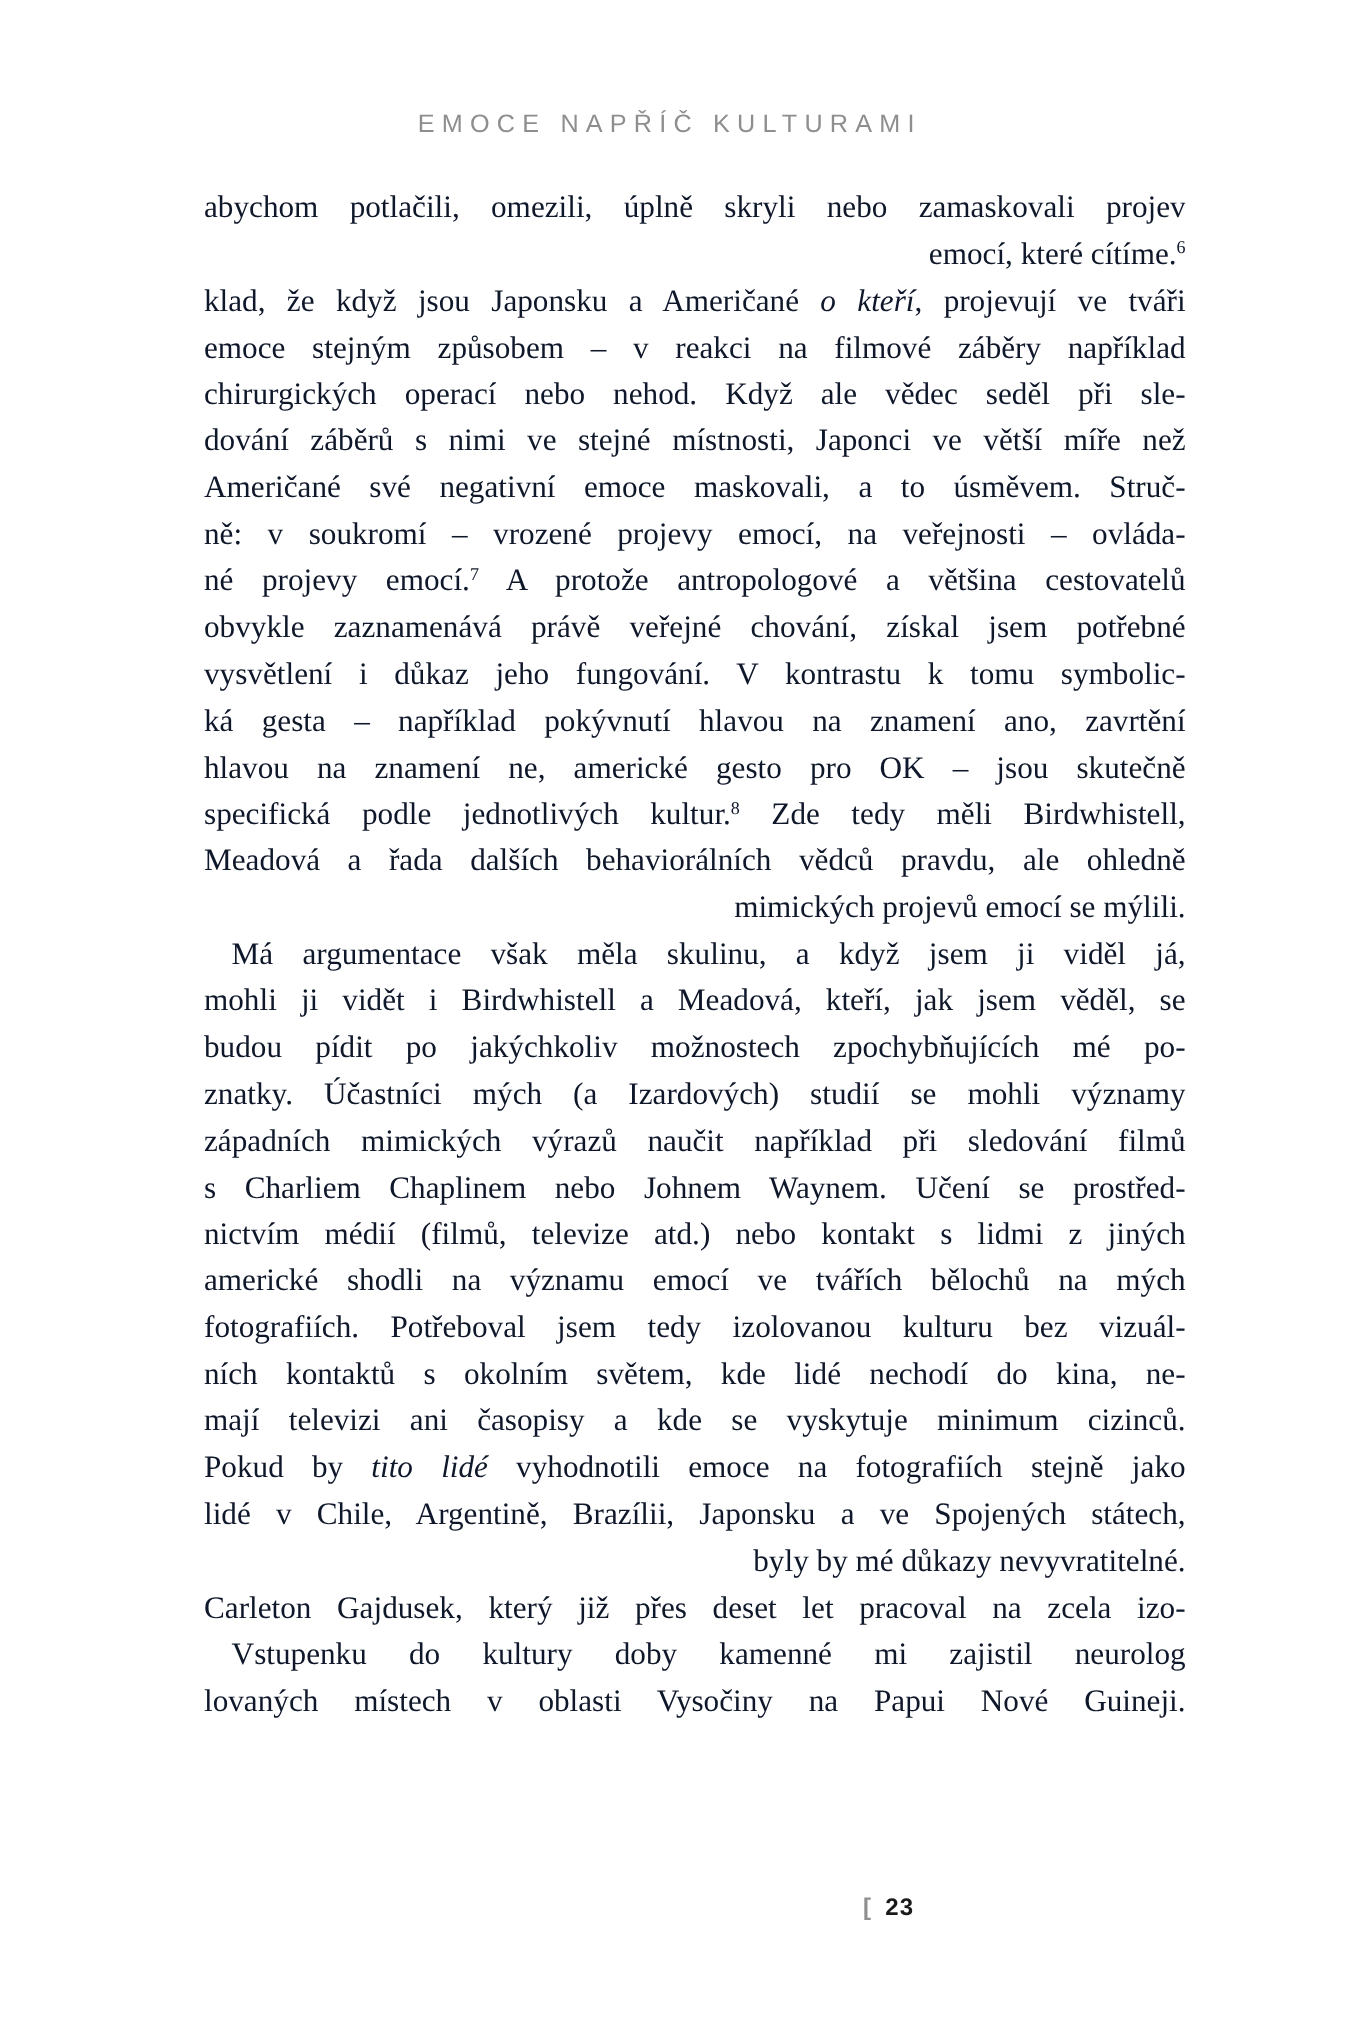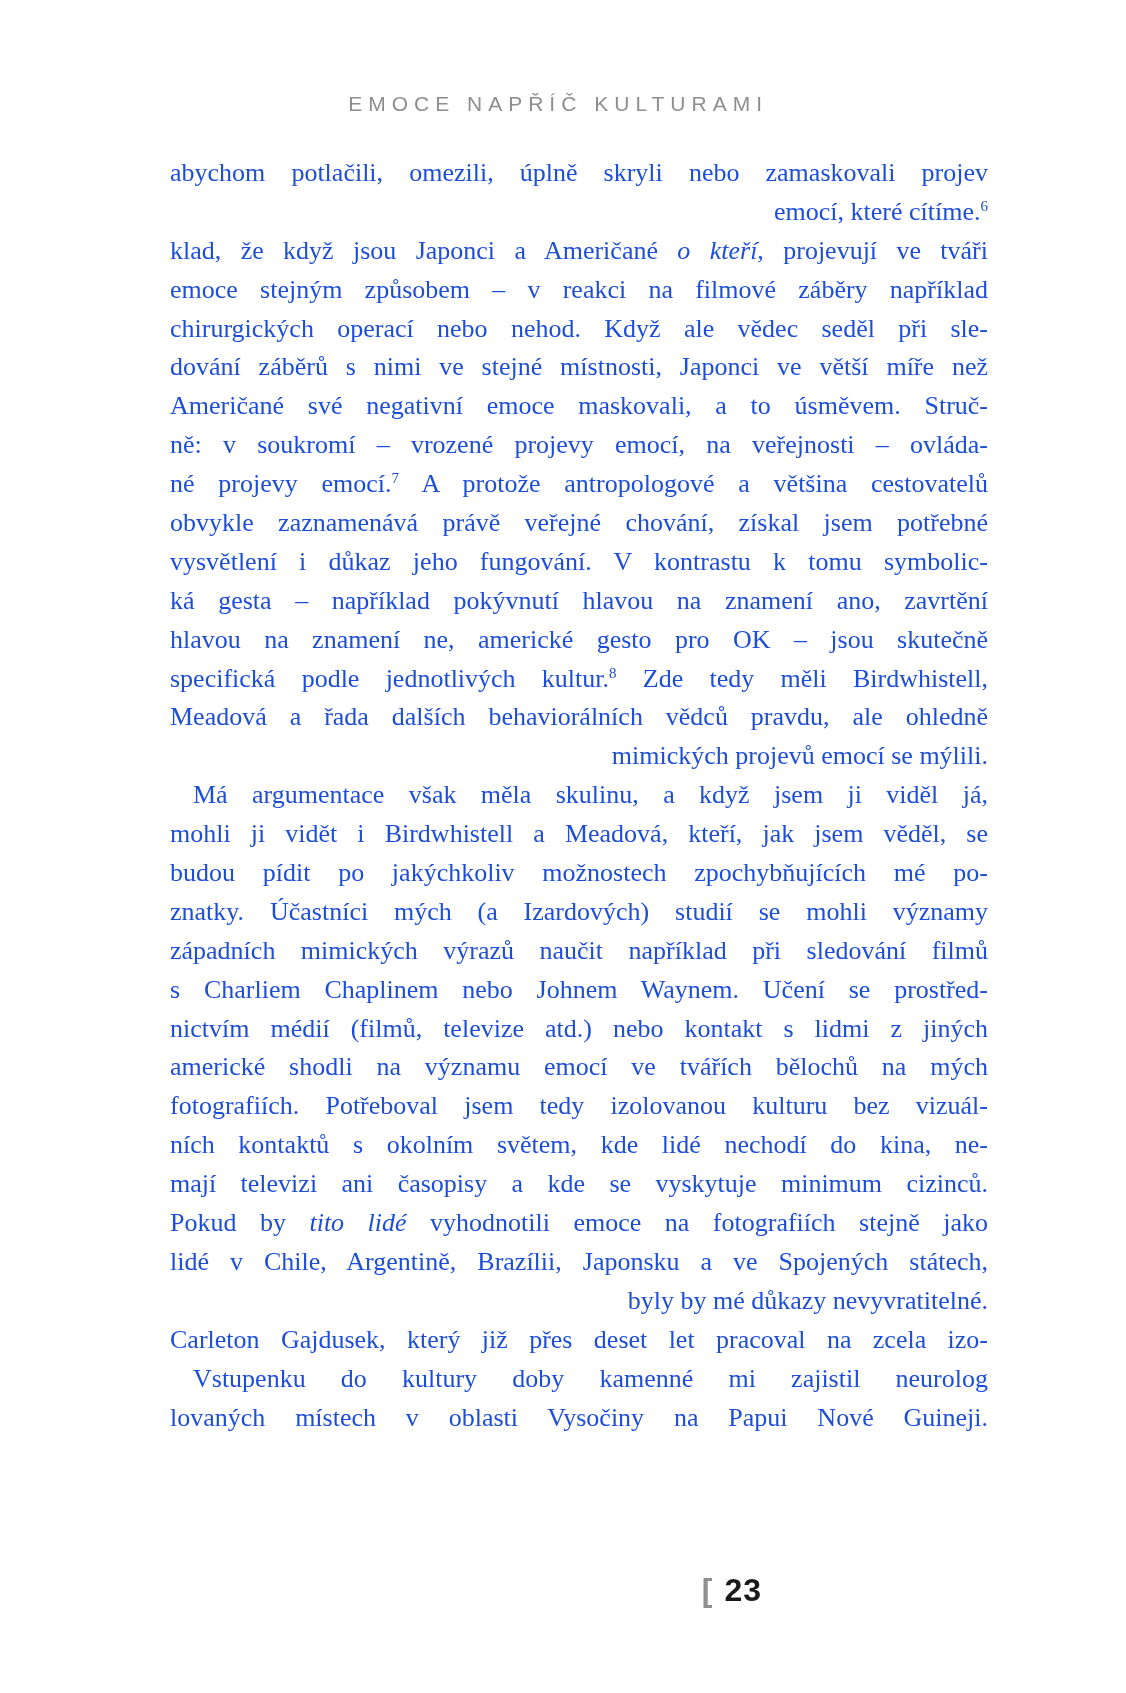--- a/index.html
+++ b/index.html
@@ -24,21 +24,21 @@
     margin-right: -6px; 
     color: #8e8e8e;
     white-space: nowrap;
   }
   .body-text {
     position: absolute;
     left: 170px; top: 154px;
     width: 818px;
     font-size: 26px;
     line-height: 38.9px;
-    color: #1d4ed8;
+    color: #0f172a;
   }
   .line {
     height: 38.9px;
     overflow: hidden;
     text-align: right;
     white-space: normal;
   }
   .line.j { text-align: justify; }
   .line.j::after {
     content: "";
@@ -52,21 +52,21 @@
     font-size: 15px;
     line-height: 0;
     vertical-align: baseline;
     position: relative;
     top: -9px;
   }
   .folio {
     position: absolute;
     top: 1576px; right: 142px;
     font-family: "Liberation Sans", sans-serif;
-    font-size: 32px;
+    font-size: 20px;
     line-height: 28px;
     white-space: nowrap;
   }
   .folio .bracket {
     color: #8f8f8f;
     font-weight: 600;
     margin-right: 12px;
   }
   .folio .num {
     color: #1a1a1a;
@@ -76,21 +76,21 @@
 </style>
 </head>
 <body>
 
 <div class="page">
   <div class="running-head">EMOCE NAPŘÍČ KULTURAMI</div>
 
   <div class="body-text">
       <div class="line j"><span>abychom potlačili, omezili, úplně skryli nebo zamaskovali projev</span></div>
       <div class="line"><span>emocí, které cítíme.</span><sup>6</sup></div>
-      <div class="line j"><span>klad, že když jsou Japonci a Američané </span><em>o kteří</em><span>, projevují ve tváři</span></div>
+      <div class="line j"><span>klad, že když jsou Japonsku a Američané </span><em>o kteří</em><span>, projevují ve tváři</span></div>
       <div class="line j"><span>emoce stejným způsobem – v reakci na filmové záběry například</span></div>
       <div class="line j"><span>chirurgických operací nebo nehod. Když ale vědec seděl při sle-</span></div>
       <div class="line j"><span>dování záběrů s nimi ve stejné místnosti, Japonci ve větší míře než</span></div>
       <div class="line j"><span>Američané své negativní emoce maskovali, a to úsměvem. Struč-</span></div>
       <div class="line j"><span>ně: v soukromí – vrozené projevy emocí, na veřejnosti – ovláda-</span></div>
       <div class="line j"><span>né projevy emocí.</span><sup>7</sup><span> A protože antropologové a většina cestovatelů</span></div>
       <div class="line j"><span>obvykle zaznamenává právě veřejné chování, získal jsem potřebné</span></div>
       <div class="line j"><span>vysvětlení i důkaz jeho fungování. V kontrastu k tomu symbolic-</span></div>
       <div class="line j"><span>ká gesta – například pokývnutí hlavou na znamení ano, zavrtění</span></div>
       <div class="line j"><span>hlavou na znamení ne, americké gesto pro OK – jsou skutečně</span></div>

